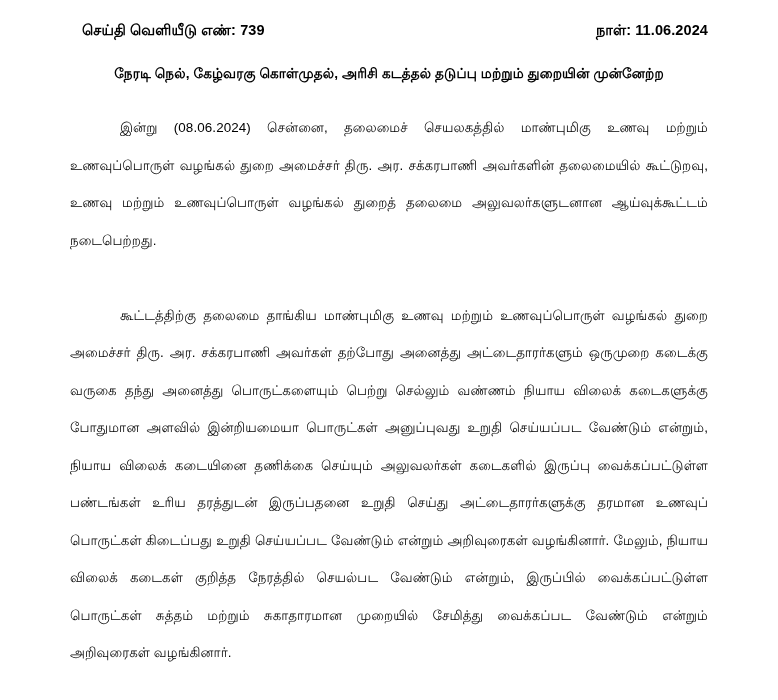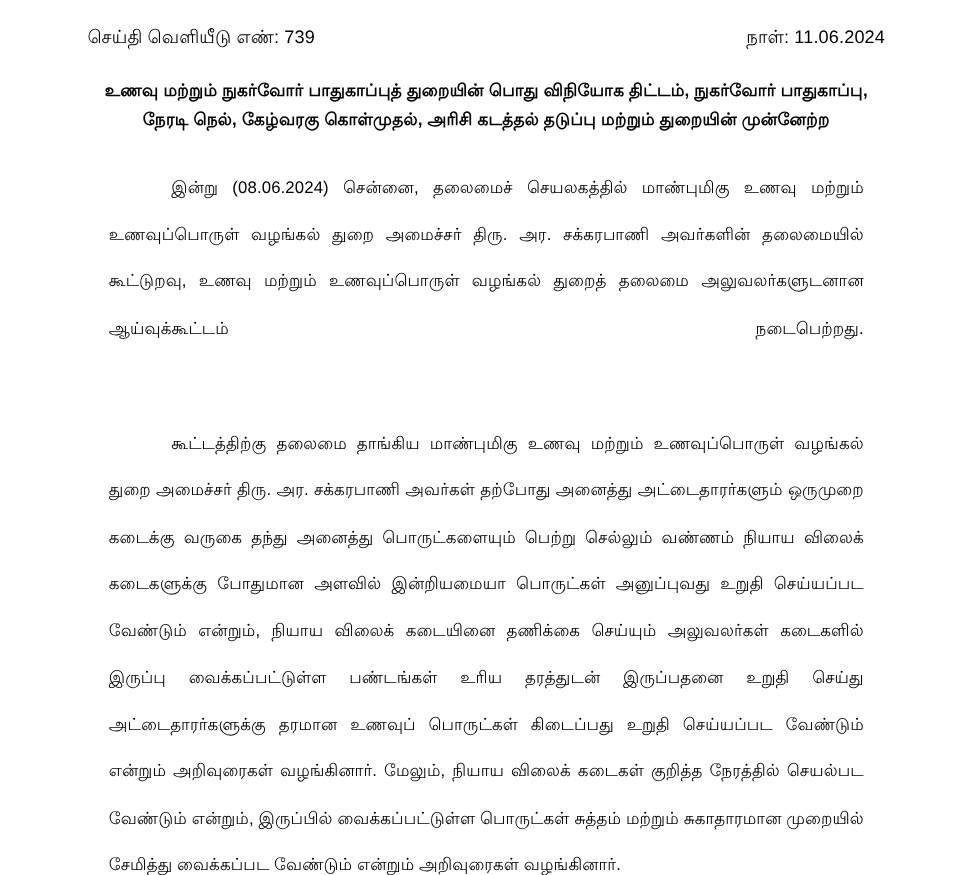--- a/index.html
+++ b/index.html
@@ -25,23 +25,24 @@
   
   .header-row {
     display: flex;
     justify-content: space-between;
     align-items: baseline;
     padding-top: 22px;
   }
   .header-left,
   .header-right {
     font-size: 14.5px;
-    font-weight: normal;
+    font-weight: bold;
     letter-spacing: 0.1px;
     white-space: nowrap;
+    margin-left: 12px;
   }
   
   .title-block {
     margin-top: 22px;
     text-align: center;
   }
   .title-line {
     font-size: 13.6px;
     font-weight: bold;
     line-height: 23.2px;
@@ -51,21 +52,21 @@
   
   .body-block {
     margin-top: 24px;
   }
   .para {
     text-align: justify;
     text-justify: inter-word;
     font-size: 13.4px;
     line-height: 37.5px;
     letter-spacing: 0.1px;
-    margin: 17px;
+    margin: 0;
   }
   .para + .para {
     margin-top: 0px;
   }
   .para .indent {
     display: inline-block;
     width: 50px;
   }
   
   .para::after {
@@ -81,21 +82,20 @@
 <body>
 
 <div class="page">
 
   <div class="header-row">
     <div class="header-left">செய்தி வெளியீடு எண்: 739</div>
     <div class="header-right">நாள்: 11.06.2024</div>
   </div>
 
   <div class="title-block">
-    <div class="title-line">உணவு மற்றும் நுகர்வோர் பாதுகாப்புத் துறையின் பொது விநியோக திட்டம், நுகர்வோர் பாதுகாப்பு,</div>
     <div class="title-line">நேரடி நெல், கேழ்வரகு கொள்முதல், அரிசி கடத்தல் தடுப்பு மற்றும் துறையின் முன்னேற்ற</div>
   </div>
 
   <div class="body-block">
     <p class="para">
       <span class="indent"></span><span>இன்று (08.06.2024) சென்னை, தலைமைச் செயலகத்தில் மாண்புமிகு உணவு மற்றும் உணவுப்பொருள் வழங்கல் துறை அமைச்சர் திரு. அர. சக்கரபாணி அவர்களின் தலைமையில் கூட்டுறவு, உணவு மற்றும் உணவுப்பொருள் வழங்கல் துறைத் தலைமை அலுவலர்களுடனான ஆய்வுக்கூட்டம் நடைபெற்றது.</span>
     </p>
     <p class="para last-para">
       <span class="indent"></span><span>கூட்டத்திற்கு தலைமை தாங்கிய மாண்புமிகு உணவு மற்றும் உணவுப்பொருள் வழங்கல் துறை அமைச்சர் திரு. அர. சக்கரபாணி அவர்கள் தற்போது அனைத்து அட்டைதாரர்களும் ஒருமுறை கடைக்கு வருகை தந்து அனைத்து பொருட்களையும் பெற்று செல்லும் வண்ணம் நியாய விலைக் கடைகளுக்கு போதுமான அளவில் இன்றியமையா பொருட்கள் அனுப்புவது உறுதி செய்யப்பட வேண்டும் என்றும், நியாய விலைக் கடையினை தணிக்கை செய்யும் அலுவலர்கள் கடைகளில் இருப்பு வைக்கப்பட்டுள்ள பண்டங்கள் உரிய தரத்துடன் இருப்பதனை உறுதி செய்து அட்டைதாரர்களுக்கு தரமான உணவுப் பொருட்கள் கிடைப்பது உறுதி செய்யப்பட வேண்டும் என்றும் அறிவுரைகள் வழங்கினார்.  மேலும், நியாய விலைக் கடைகள் குறித்த நேரத்தில் செயல்பட வேண்டும் என்றும், இருப்பில் வைக்கப்பட்டுள்ள பொருட்கள் சுத்தம் மற்றும் சுகாதாரமான முறையில் சேமித்து வைக்கப்பட வேண்டும் என்றும் அறிவுரைகள் வழங்கினார்.</span>
     </p>

